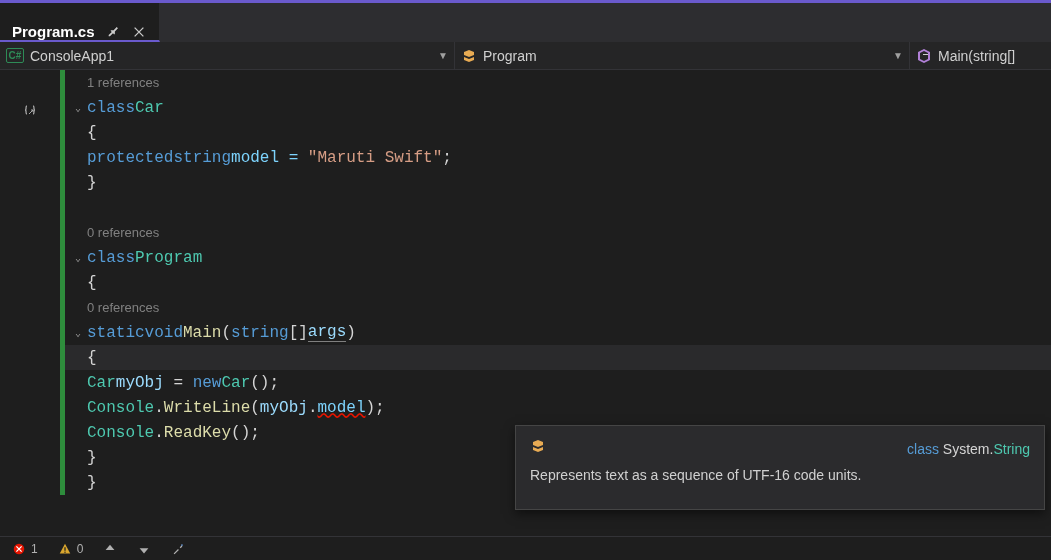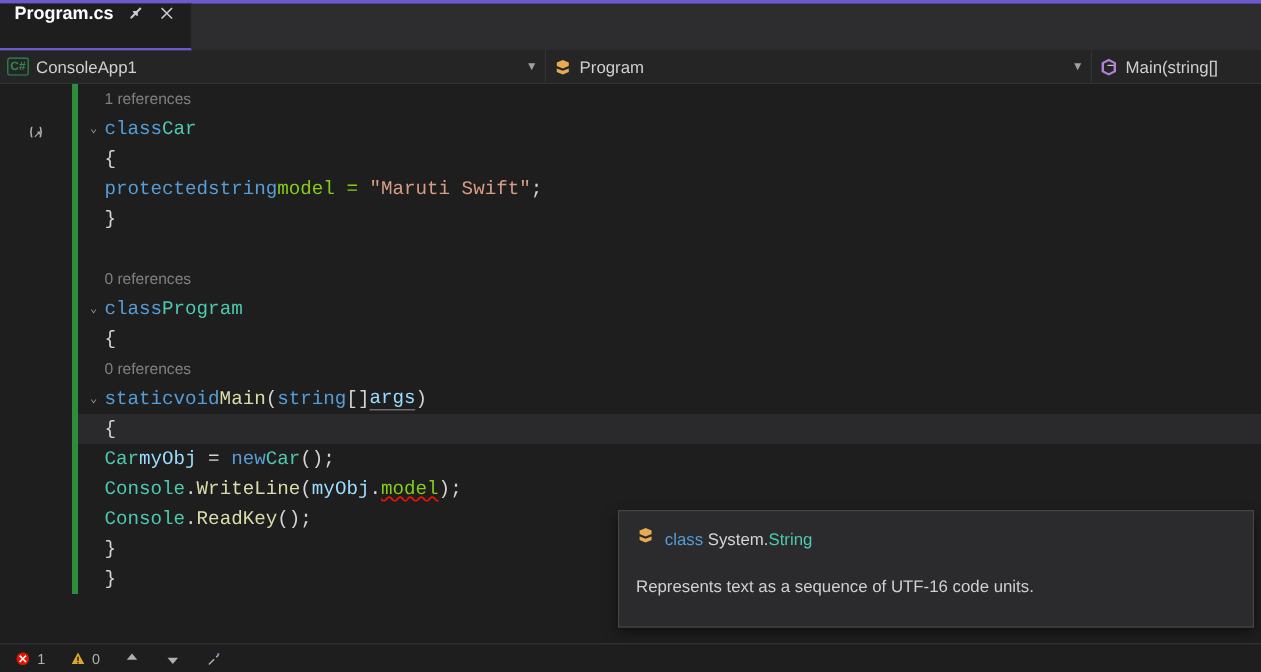--- a/index.html
+++ b/index.html
@@ -13,21 +13,21 @@
   }
   
   .tabbar {
     height:42px;
     background:#2d2d30;
     border-top:3px solid #6a5acd;
     display:flex;
     align-items:stretch;
   }
   .tab {
-    display:flex; align-items:flex-start;
+    display:flex; align-items:flex-end;
     background:#1e1e1e;
     padding:0 12px;
     gap:10px;
     border-bottom:2px solid #6a5acd;
     border-right:1px solid #2d2d30;
   }
   .tab .title { color:#ffffff; font-family: "Segoe UI", sans-serif; font-size:15px; font-weight:600;}
   .pin-icon, .close-icon {
     color:#cccccc; font-size:12px;
     display:inline-flex; align-items:center; justify-content:center;
@@ -119,21 +119,21 @@
     color:#808080; font-size:13px;
     font-family:"Segoe UI", sans-serif;
   }
   
   .kw  { color:#569cd6; }
   .type{ color:#4ec9b0; }
   .fn  { color:#dcdcaa; }
   .param { color:#9cdcfe; border-bottom:1px solid #808080; }
   .local { color:#9cdcfe;font-family:Liberation Mono, monospace; }
   .str { color:#d69d85; }
-  .op  { color:#84cc16; }
+  .op  { color:#7dd3fc; }
   .punct{ color:#d4d4d4; }
   .err-under {
     border-bottom:2px wavy #e51400;
     text-decoration: underline wavy #e51400;
     text-decoration-skip-ink:none;
   }
 
   
   .tooltip {
     position:absolute;
@@ -141,21 +141,21 @@
     width:530px;
     background:#2b2b2d;
     border:1px solid #454545;
     padding:12px 14px;
     font-family:"Segoe UI", sans-serif;
     font-size:14px;
     color:#d4d4d4;
     line-height:1.6;
     box-shadow:0 4px 10px rgba(0,0,0,0.5);
   }
-  .tooltip .hdr { display:flex; gap:8px; align-items:center; margin-bottom:17px;}
+  .tooltip .hdr { display:flex; gap:20px; align-items:center; margin-bottom:4px;justify-content:space-between;}
   .tooltip .hdr svg{ width:16px; height:16px;}
   .tooltip .kw2 { color:#569cd6; }
   .tooltip .ns { color:#d4d4d4; }
   .tooltip .tname { color:#4ec9b0; }
   .tooltip .desc { color:#d0d0d0; margin-bottom:10px;}
   .tooltip .errcode { color:#7cb7ff; }
 
   
   .statusbar {
     position:absolute; left:0; right:0; bottom:0;

